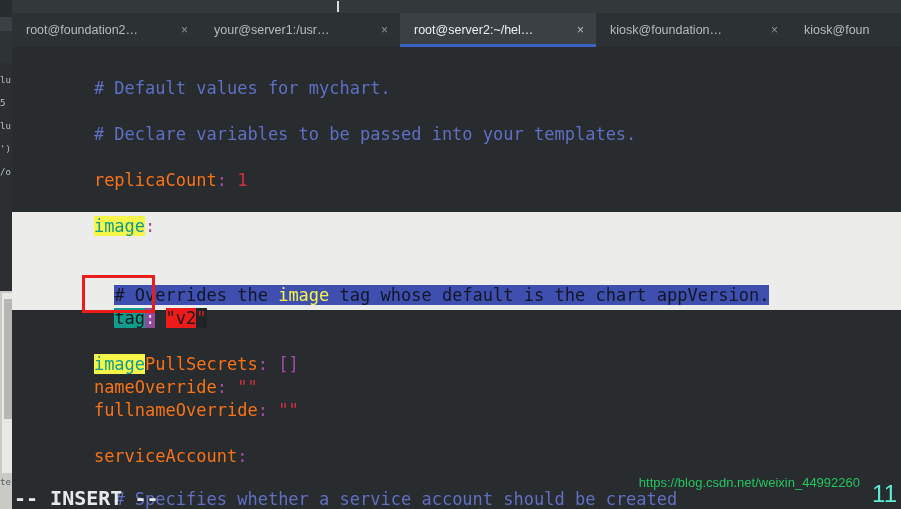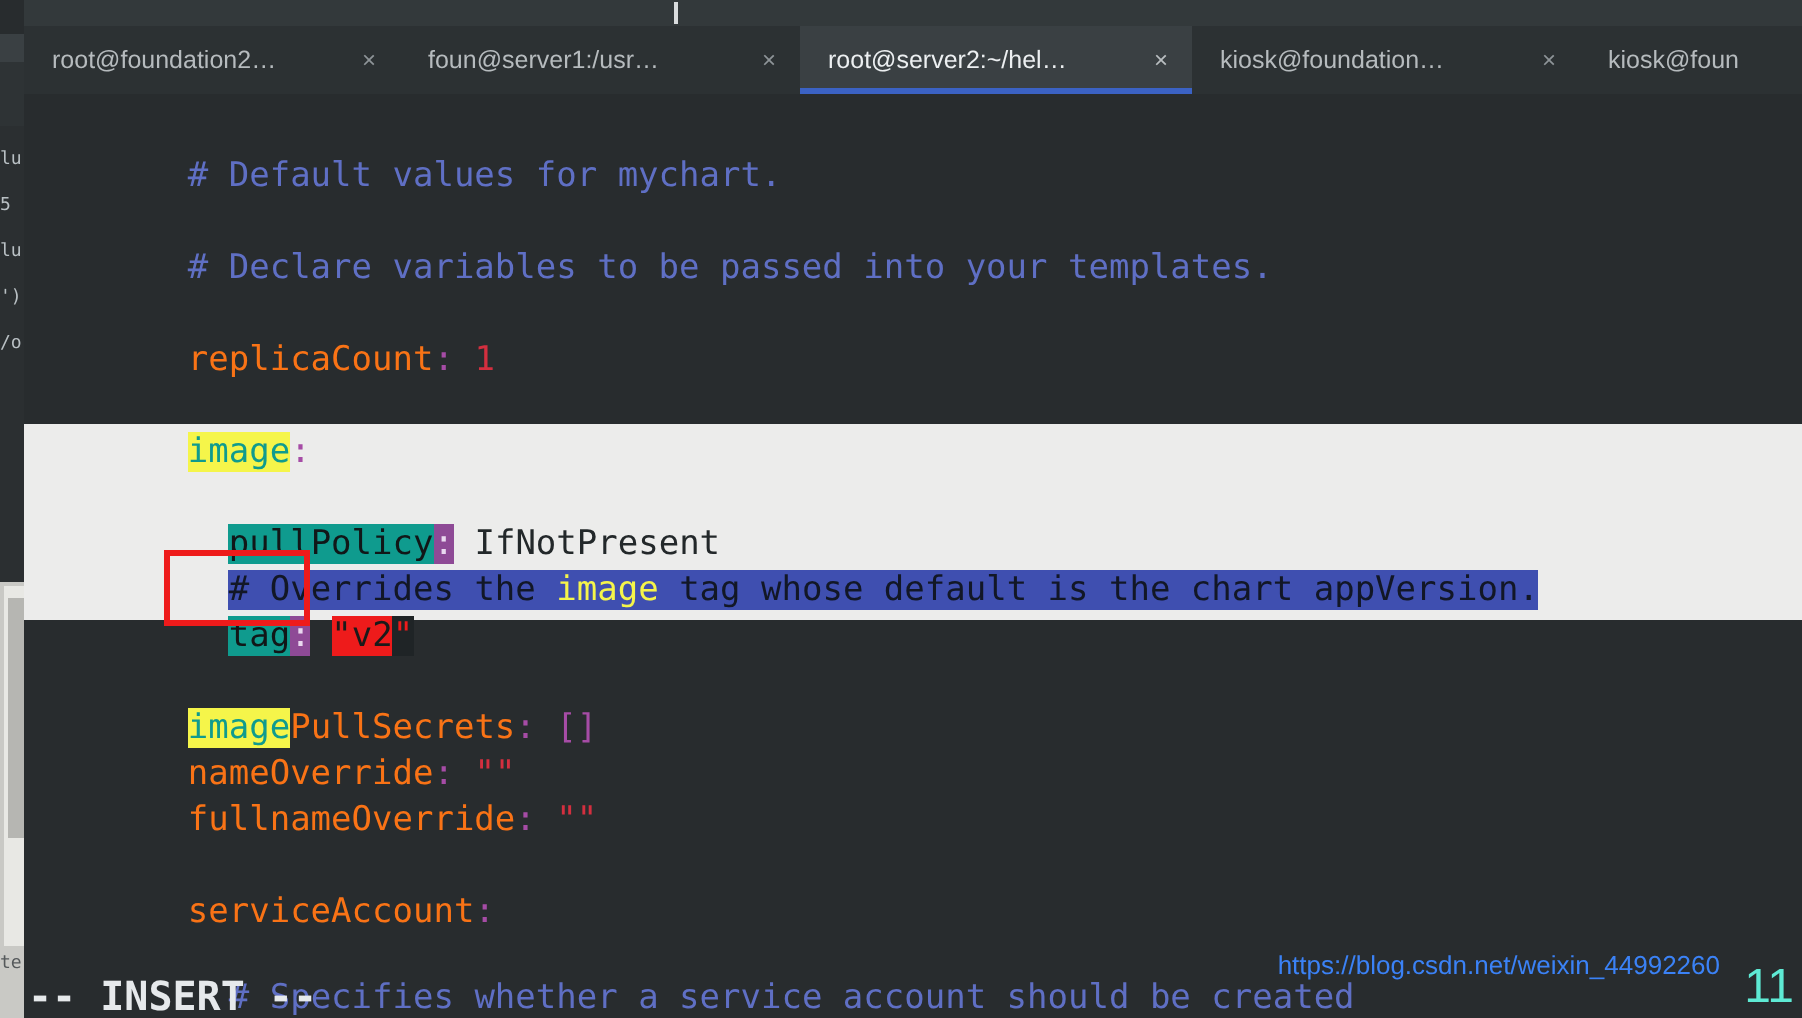--- a/index.html
+++ b/index.html
@@ -135,21 +135,21 @@
   
   .statusline {
     position: absolute; left: 0; bottom: 0; width: 889px; height: 22px;
     color: #e6e9eb; font-family: "DejaVu Sans Mono", monospace;
     font-size: 20px; font-weight: bold; line-height: 22px;
     padding-left: 2px; white-space: pre;
   }
 
   .watermark {
     position: absolute; right: 41px; bottom: 19px;
-    color: #3b82f6; font-family: "Liberation Sans", sans-serif;
+    color: #22c55e; font-family: "Liberation Sans", sans-serif;
     font-size: 13px; white-space: nowrap; z-index: 25;
   }
   .corner-num {
     position: absolute; right: 4px; bottom: 1px;
     color: #5eead4; font-family: Liberation Sans, sans-serif;
     font-size: 24px; z-index: 26;
   }
 </style>
 </head>
 <body>
@@ -178,21 +178,21 @@
     </div>
 
     <div class="tabstrip">
 
       <div class="tab" style="left:0px;width:188px">
         <span class="tab-label">root@foundation2…</span>
         <span class="tab-close">×</span>
       </div>
 
       <div class="tab" style="left:188px;width:200px">
-        <span class="tab-label">foun@server1:/usr…</span>
+        <span class="tab-label">your@server1:/usr…</span>
         <span class="tab-close">×</span>
       </div>
 
       <div class="tab active" style="left:388px;width:196px">
         <span class="tab-label">root@server2:~/hel…</span>
         <span class="tab-close">×</span>
         <div class="tab-underline"></div>
       </div>
 
       <div class="tab" style="left:584px;width:194px">
@@ -219,23 +219,20 @@
 
       <div class="code-line" style="top:99px">
         <span class="c-key">replicaCount</span><span class="c-colon">:</span><span class="c-num"> 1</span>
       </div>
 
       <div class="code-line" style="top:145px">
         <span class="hl-search">image</span><span class="c-colon">:</span>
       </div>
 
 
-      <div class="code-line onsel" style="top:191px">
-        <span>  </span><span class="hl-key">pullPolicy</span><span class="hl-colon">:</span><span class="c-val"> IfNotPresent</span>
-      </div>
 
       <div class="code-line onsel" style="top:214px">
         <span>  </span><span class="line-sel-blue"><span>#&nbsp;Overrides the </span><span class="kw">image</span><span> tag whose default is the chart appVersion.</span></span>
       </div>
 
       <div class="code-line onsel" style="top:237px">
         <span>  </span><span class="hl-key">tag</span><span class="hl-colon">:</span><span>&nbsp;</span><span class="tag-red">"v2</span><span class="cursor-blk">"</span>
       </div>
 
       <div class="code-line" style="top:283px">

